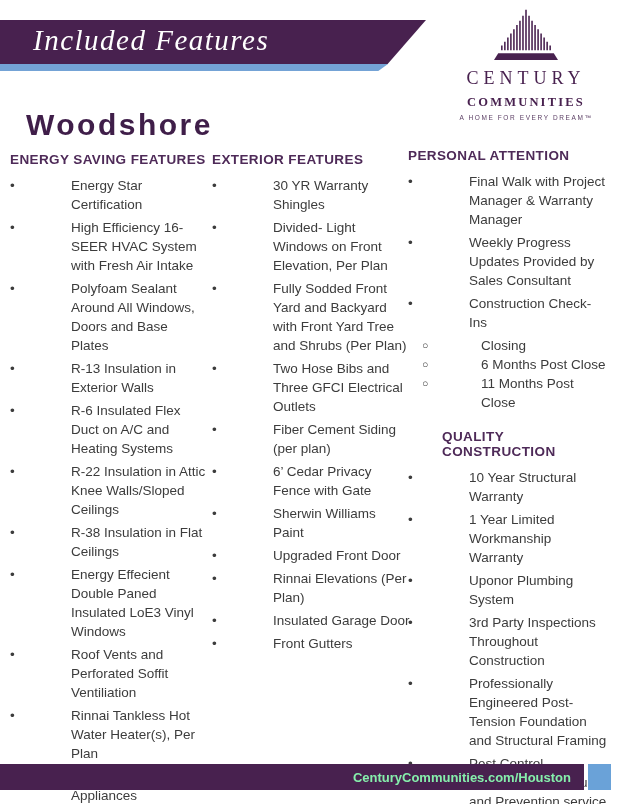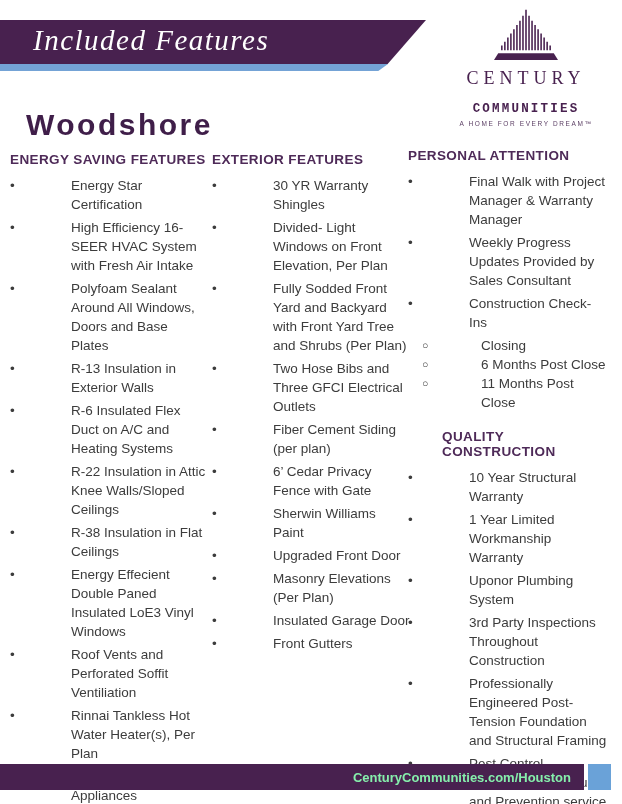--- a/index.html
+++ b/index.html
@@ -48,25 +48,25 @@
   }
   .logo svg { display: block; margin: 0 auto; }
   .logo-brand {
     font-family: "Liberation Serif", serif;
     font-size: 18px;
     letter-spacing: 5px;
     margin-top: 2px;
     white-space: nowrap;
   }
   .logo-sub {
-    font-family: Liberation Mono, monospace;
+    font-family: Liberation Serif, serif;
     font-size: 12.5px;
     font-weight: bold;
     letter-spacing: 2.2px;
-    margin-top: 13px;
+    margin-top: 6px;
     white-space: nowrap;
   }
   .logo-tagline {
     font-size: 6.5px;
     letter-spacing: 1.6px;
     color: #5d4066;
     margin-top: 4px;
     white-space: nowrap;
   }
 
@@ -259,21 +259,21 @@
         <li class="feature-item">
           <span class="bullet">•</span>
           <span class="item-text">Sherwin Williams Paint</span>
         </li>
         <li class="feature-item">
           <span class="bullet">•</span>
           <span class="item-text">Upgraded Front Door</span>
         </li>
         <li class="feature-item">
           <span class="bullet">•</span>
-          <span class="item-text">Masonry Elevations (Per Plan)</span>
+          <span class="item-text">Rinnai Elevations (Per Plan)</span>
         </li>
         <li class="feature-item">
           <span class="bullet">•</span>
           <span class="item-text">Insulated Garage Door</span>
         </li>
         <li class="feature-item">
           <span class="bullet">•</span>
           <span class="item-text">Front Gutters</span>
         </li>
       </ul>

